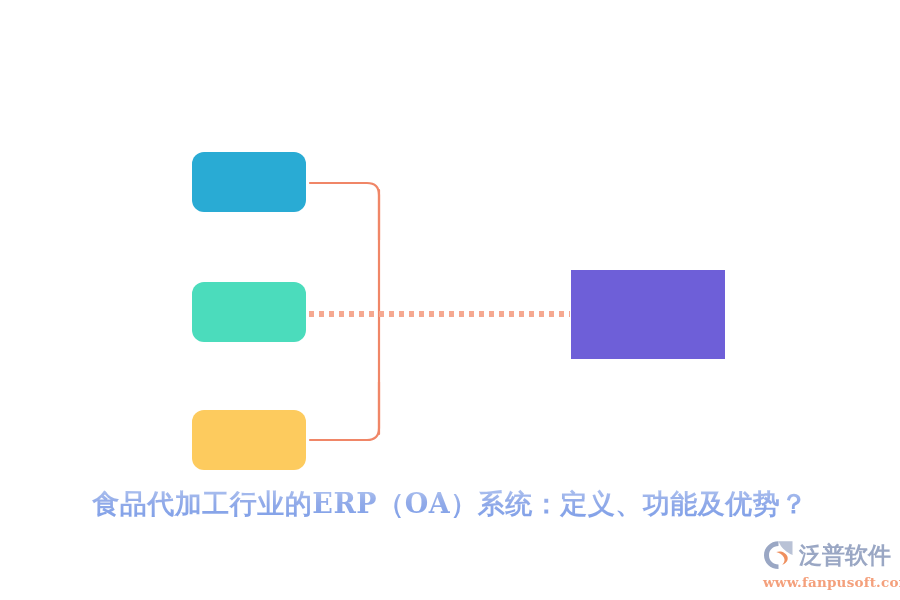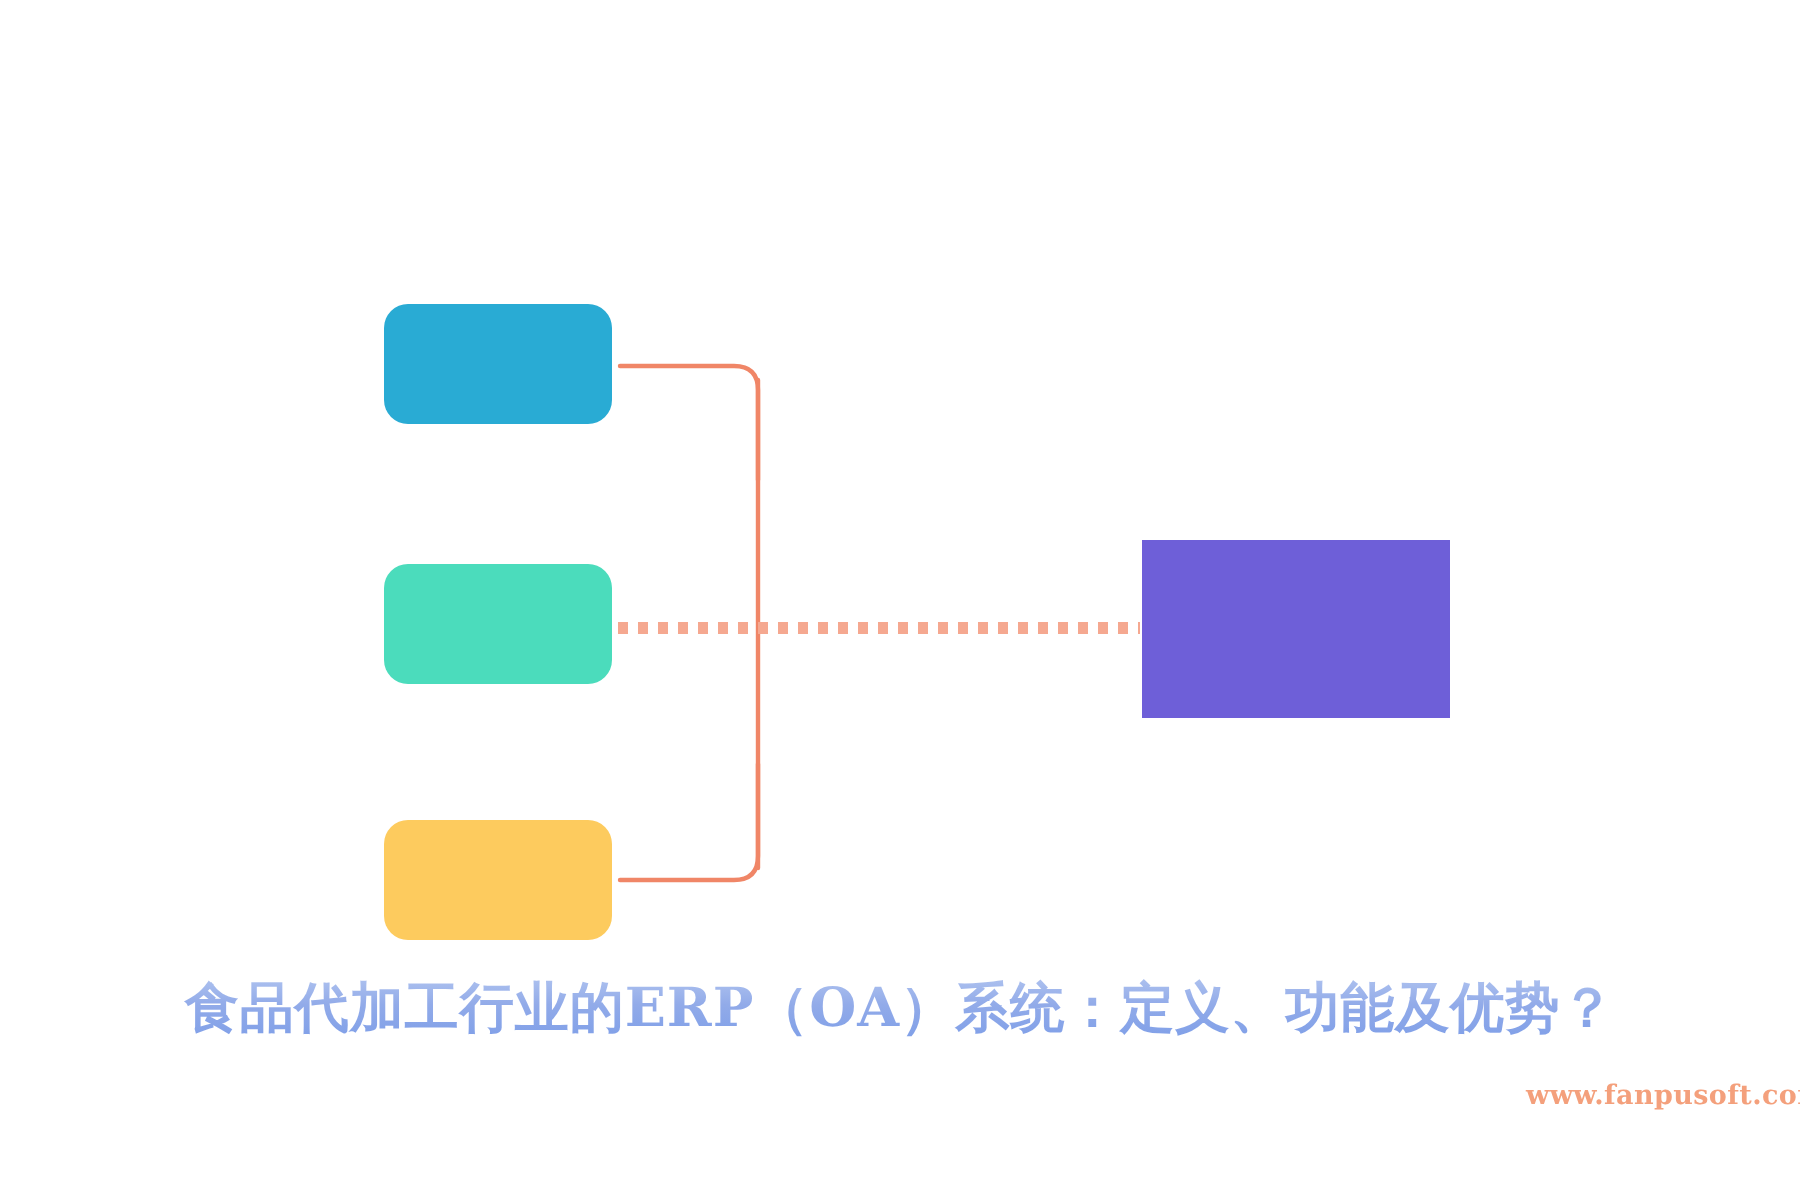--- a/index.html
+++ b/index.html
@@ -153,16 +153,27 @@
     <span></span>
   </div>
 
   <div class="node node-square" id="node-purple" style="background:#6e5fd8;">
     <span></span>
   </div>
 
   <div id="page-title">食品代加工行业的ERP（OA）系统：定义、功能及优势？</div>
 
   <div id="brand">
+    <div id="brand-row">
+      <svg id="brand-mark" viewBox="0 0 34 32" aria-hidden="true">
+        <path d="M16.5 2.2 C 8.2 2.2 2.0 8.6 2.0 16.2 C 2.0 23.8 8.2 30.0 16.5 30.0
+                 L 16.5 25.4 C 11.0 25.4 7.0 21.4 7.0 16.2 C 7.0 11.0 11.0 7.0 16.5 7.0 Z" fill="#9aa7c4"></path>
+        <path d="M16.5 2.2 L 30.5 2.2 L 30.5 16.0 C 30.5 16.0 25.5 14.0 21.0 9.5
+                 C 18.6 7.1 16.5 2.2 16.5 2.2 Z" fill="#b9c2d6"></path>
+        <path d="M14.2 13.0 C 19.0 11.4 24.0 13.6 25.4 17.6 C 26.6 21.2 24.2 24.8 20.2 25.8
+                 C 22.6 23.6 23.2 20.6 21.8 18.2 C 20.2 15.4 17.0 13.6 14.2 13.0 Z" fill="#ef8f5e"></path>
+      </svg>
+      <div id="brand-name">泛普软件</div>
+    </div>
     <div id="brand-url">www.fanpusoft.com</div>
   </div>
 
 </div>
 
 </body></html>

